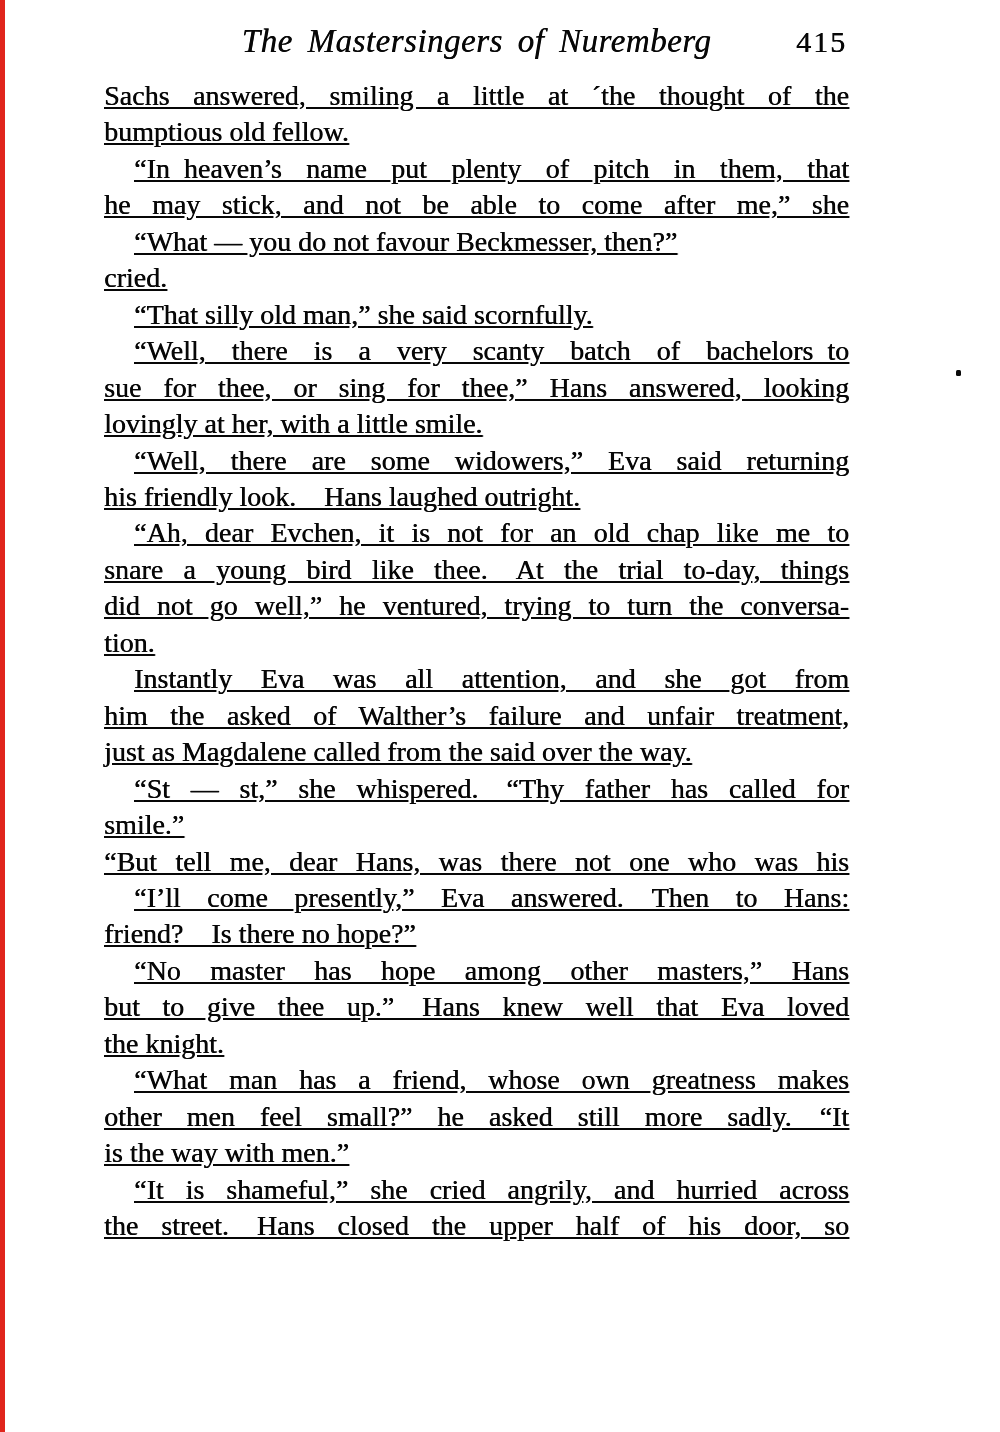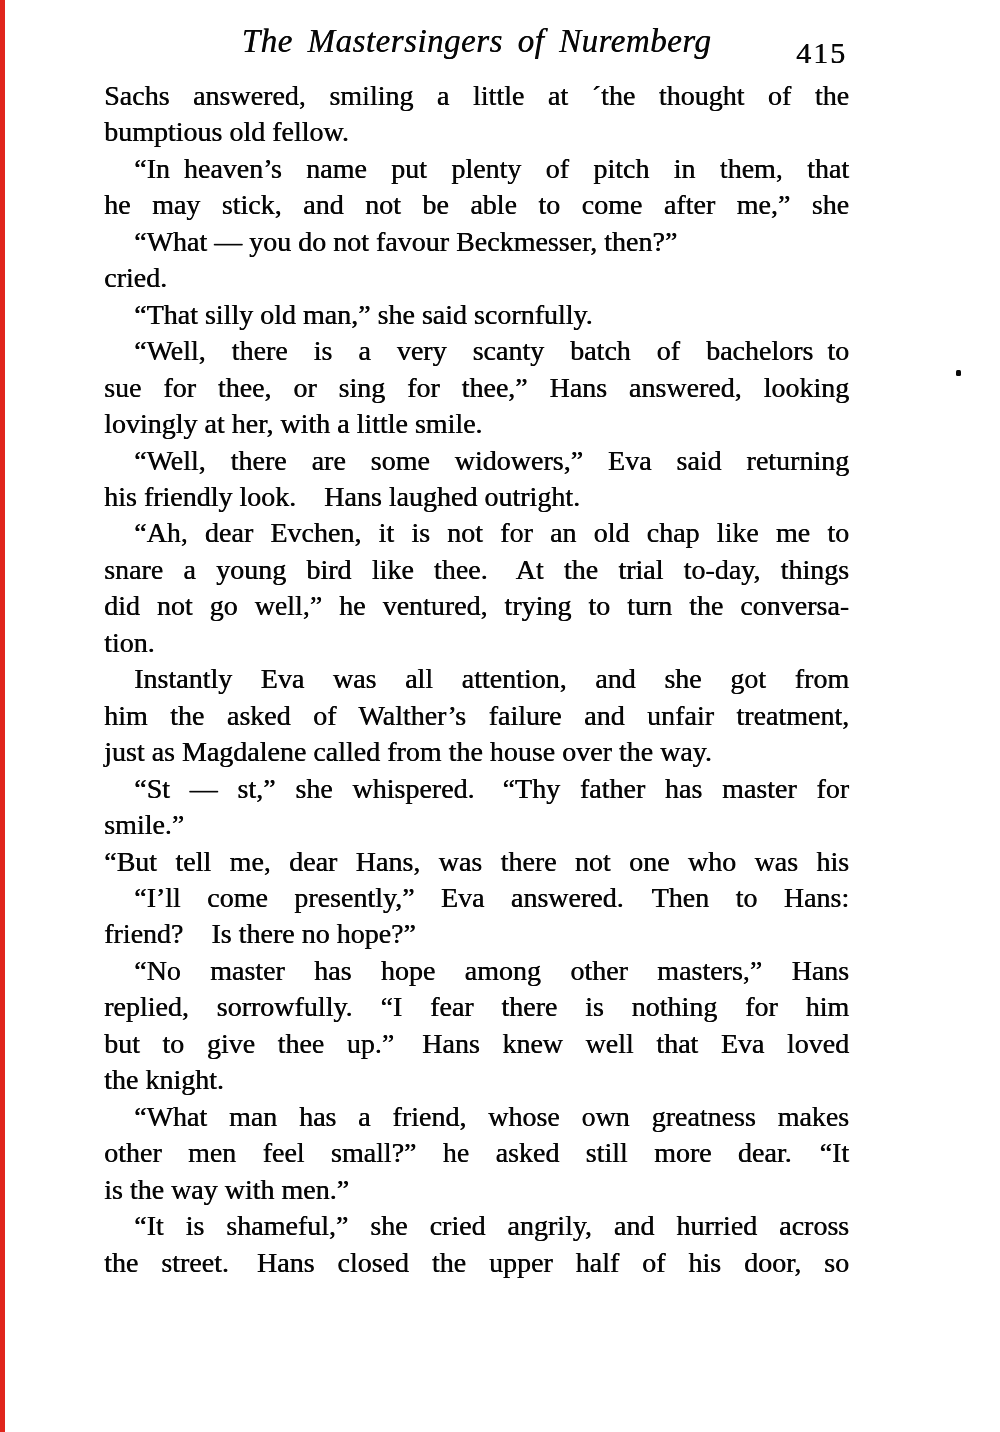--- a/index.html
+++ b/index.html
@@ -39,40 +39,41 @@
   .running-title {
     font-style: italic;
     font-size: 33px;
     letter-spacing: 0.5px;
     word-spacing: 6px;
     text-shadow: 0.4px 0 0 currentColor;
   }
   .page-number {
     position: absolute;
     right: 2px;
-    top: 12px;
+    top: 1px;
     font-size: 30px;
     line-height: 42px;
     letter-spacing: 2px;
     text-shadow: 0.4px 0 0 currentColor;
   }
 
   
   .page-body {
     position: absolute;
     left: 104px;
     top: 78px;
     width: 745px;
   }
   .line {
     font-size: 28px;
     line-height: 36.45px;
     text-align: justify;
     text-align-last: left;
     text-shadow: 0.45px 0 0 currentColor;
+    text-decoration: underline;
   }
   .line.j { text-align-last: justify; }
   .line.i { text-indent: 30px; }
 
   
   .ink-speck {
     position: absolute;
     left: 956px;
     top: 370px;
     width: 5px;
@@ -104,31 +105,30 @@
       <div class="line j">sue for thee, or sing for thee,” Hans answered, looking</div>
       <div class="line">lovingly at her, with a little smile.</div>
       <div class="line i j">“Well, there are some widowers,” Eva said returning</div>
       <div class="line">his friendly look. Hans laughed outright.</div>
       <div class="line i j">“Ah, dear Evchen, it is not for an old chap like me to</div>
       <div class="line j">snare a young bird like thee. At the trial to-day, things</div>
       <div class="line j">did not go well,” he ventured, trying to turn the conversa-</div>
       <div class="line">tion.</div>
       <div class="line i j">Instantly Eva was all attention, and she got from</div>
       <div class="line j">him the asked of Walther’s failure and unfair treatment,</div>
-      <div class="line">just as Magdalene called from the house over the way.</div>
-      <div class="line i j">“St — st,” she whispered. “Thy father has master for</div>
+      <div class="line">just as Magdalene called from the said over the way.</div>
+      <div class="line i j">“St — st,” she whispered. “Thy father has called for</div>
       <div class="line">smile.”</div>
       <div class="line j">“But tell me, dear Hans, was there not one who was his</div>
       <div class="line i j">“I’ll come presently,” Eva answered. Then to Hans:</div>
       <div class="line">friend? Is there no hope?”</div>
       <div class="line i j">“No master has hope among other masters,” Hans</div>
-      <div class="line j">replied, sorrowfully. “I fear there is nothing for him</div>
       <div class="line j">but to give thee up.” Hans knew well that Eva loved</div>
       <div class="line">the knight.</div>
       <div class="line i j">“What man has a friend, whose own greatness makes</div>
-      <div class="line j">other men feel small?” he asked still more dear. “It</div>
+      <div class="line j">other men feel small?” he asked still more sadly. “It</div>
       <div class="line">is the way with men.”</div>
       <div class="line i j">“It is shameful,” she cried angrily, and hurried across</div>
       <div class="line j">the street. Hans closed the upper half of his door, so</div>
     </main>
 
   <div class="ink-speck" style="background: rgb(10, 10, 10);"></div>
 </div>
 
 </body></html>

